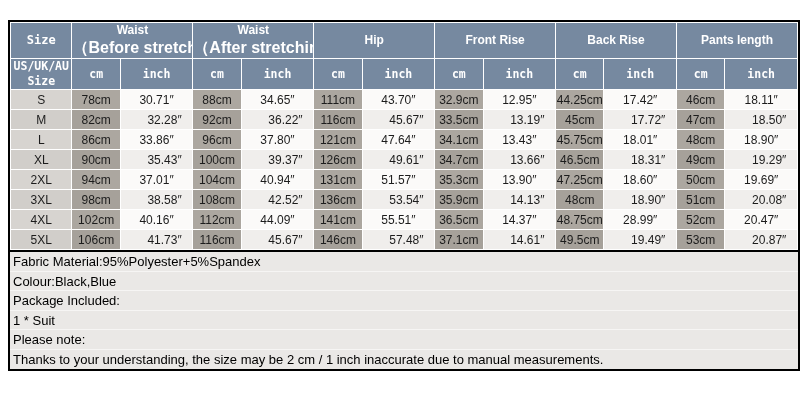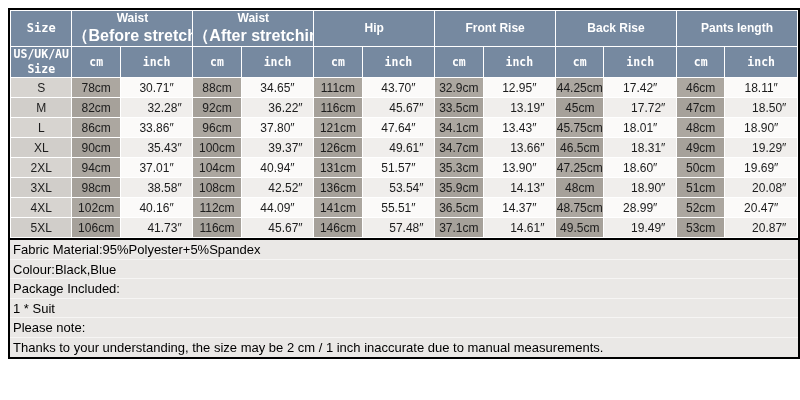--- a/index.html
+++ b/index.html
@@ -17,21 +17,21 @@
     --data-text:#1C1C1C;
   }
   *{box-sizing:border-box;}
   html,body{margin:0;padding:0;}
   body{
     width:800px;height:400px;background:#FFFFFF;
     font-family:"Liberation Sans", sans-serif;
     position:relative;overflow:hidden;
   }
   .sheet{
-    position:absolute;left:8px;top:8px;width:792px;
+    position:absolute;left:8px;top:20px;width:792px;
     border:2px solid var(--border-color);
     background:var(--notes-bg);
   }
   table.size-chart{
     border-collapse:collapse;table-layout:fixed;width:100%;
   }
   table.size-chart th, table.size-chart td{
     border:1px solid var(--grid-color);
     text-align:center;vertical-align:middle;
     padding:0;overflow:hidden;white-space:nowrap;

